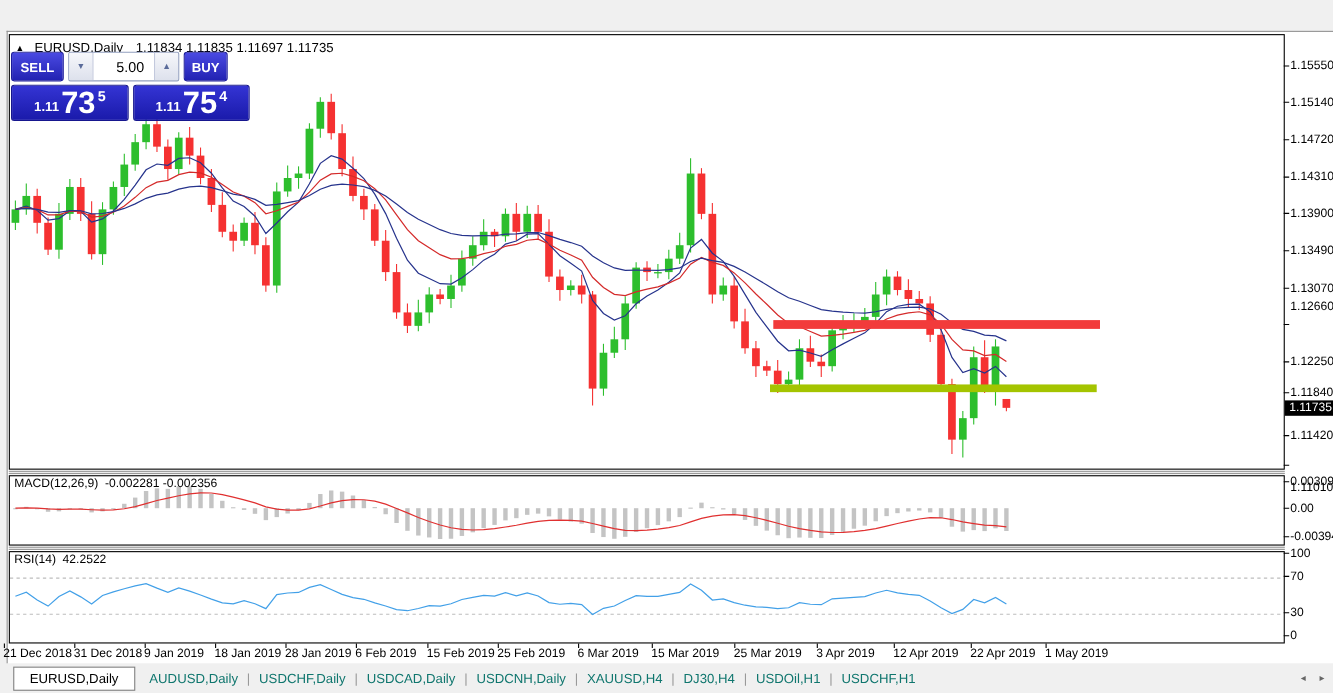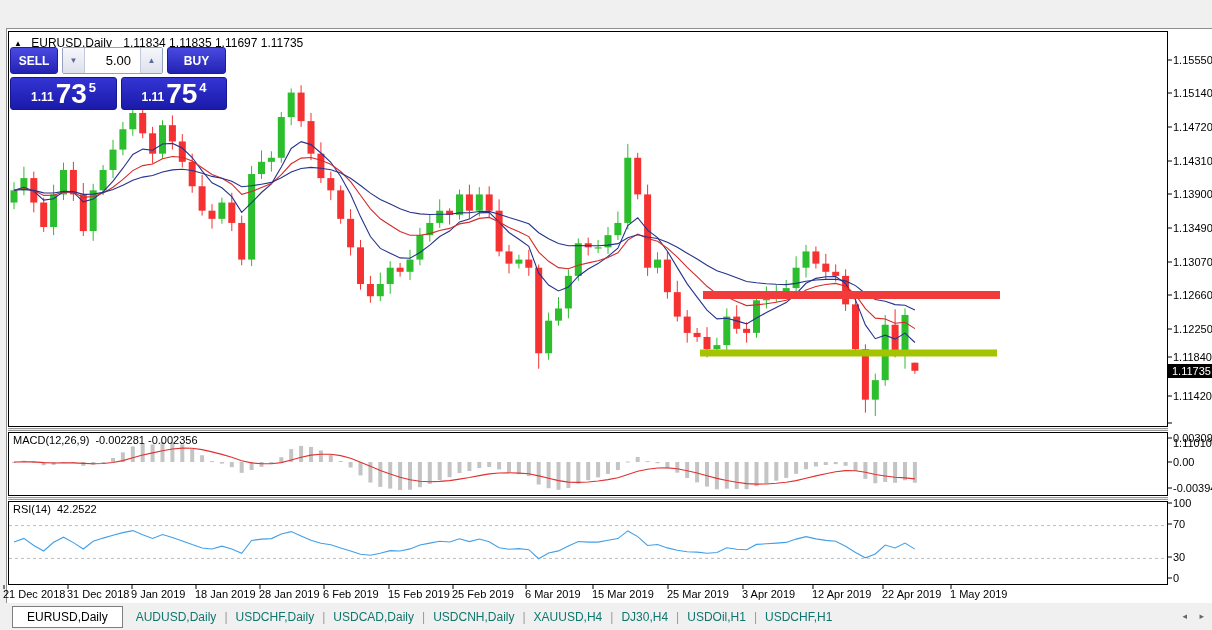--- a/index.html
+++ b/index.html
@@ -34,21 +34,21 @@
   
   .price-label, .macd-tick, .rsi-tick { position:absolute; left:1173px; font-size:11px; color:#000; z-index:5; white-space:nowrap; }
   #price-box { position:absolute; left:1168px; top:364px; width:46px; height:14px; background:#000; color:#fff; font-size:11px; line-height:14px; padding-left:4px; z-index:6; }
   .date-label { position:absolute; top:588px; font-size:11px; color:#000; z-index:5; white-space:nowrap; }
 
   
   #trade-panel { position:absolute; left:10px; top:47px; width:220px; z-index:7; }
   #tp-row1 { display:flex; height:27px; }
   .tp-btn { height:27px; line-height:26px; text-align:center; color:#fff; font-size:12px; font-weight:bold; background:linear-gradient(#4a4ae2,#2222b2); border:1px solid #1c1c9c; border-radius:3px; }
   #sell-btn { width:48px; }
-  #buy-btn  { width:59px; margin-left:4px; }
+  #buy-btn  { width:40px; margin-left:4px; }
   #vol-group { display:flex; width:101px; height:27px; margin-left:4px; background:#fff; border:1px solid #93a0c0; border-radius:2px; overflow:hidden; }
   .spin { width:22px; text-align:center; font-size:8px; line-height:25px; color:#5a6b9a; background:linear-gradient(#f6f7fb,#dde1ec); }
   #vol-down { border-right:1px solid #c3c9dd; }
   #vol-up   { border-left:1px solid #c3c9dd; }
   #vol-value { flex:1; font-size:13px; color:#000; line-height:25px; text-align:right; padding-right:9px; }
   #tp-row2 { display:flex; margin-top:3px; }
   .tp-price { height:33px; background:linear-gradient(#3434d4,#1a1aaa); border:1px solid #16168e; border-radius:3px; color:#fff; display:flex; justify-content:center; }
   #sell-price { width:107px; } #buy-price { width:106px; margin-left:4px; }
   .tp-price .pfx { font-size:12px; font-weight:bold; align-self:flex-end; margin:0 2px 5px 0; }
   .tp-price .big { font-size:28px; font-weight:bold; line-height:31px; }
@@ -444,21 +444,21 @@
   <div id="price-box" style="top: 364px;">1.11735</div>
 
   <div id="price-axis">
       <div class="price-label" style="top: 54px;">1.15550</div>
       <div class="price-label" style="top: 87px;">1.15140</div>
       <div class="price-label" style="top: 121px;">1.14720</div>
       <div class="price-label" style="top: 155px;">1.14310</div>
       <div class="price-label" style="top: 188px; text-align: center;">1.13900</div>
       <div class="price-label" style="top: 222px;">1.13490</div>
       <div class="price-label" style="top: 256px;">1.13070</div>
-      <div class="price-label" style="top: 289px;">1.12660</div>
+      <div class="price-label" style="top: 273px;">1.12660</div>
       <div class="price-label" style="top: 323px;">1.12250</div>
       <div class="price-label" style="top: 351px;">1.11840</div>
       <div class="price-label" style="top: 390px;">1.11420</div>
       <div class="price-label" style="top: 417px; margin-top: 20px;">1.11010</div>
       <div class="macd-tick" style="top: 432px;">0.003095</div>
       <div class="macd-tick" style="top: 456px;">0.00</div>
       <div class="macd-tick" style="top: 482px;">-0.003947</div>
       <div class="rsi-tick" style="top: 497px;">100</div>
       <div class="rsi-tick" style="top: 518px;">70</div>
       <div class="rsi-tick" style="top: 551px;">30</div>

